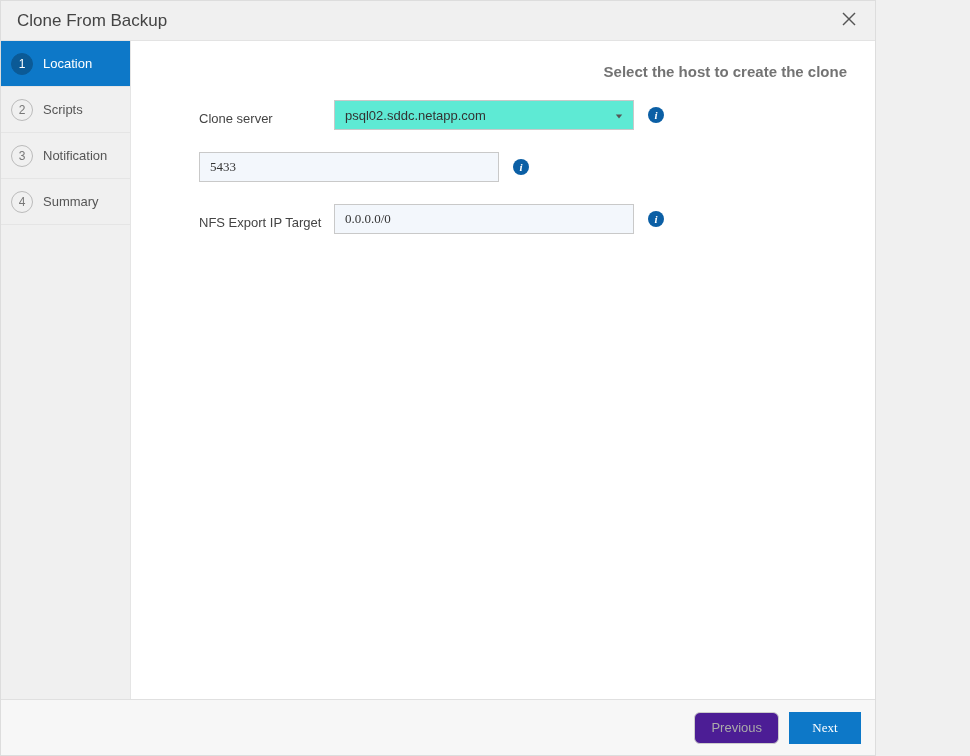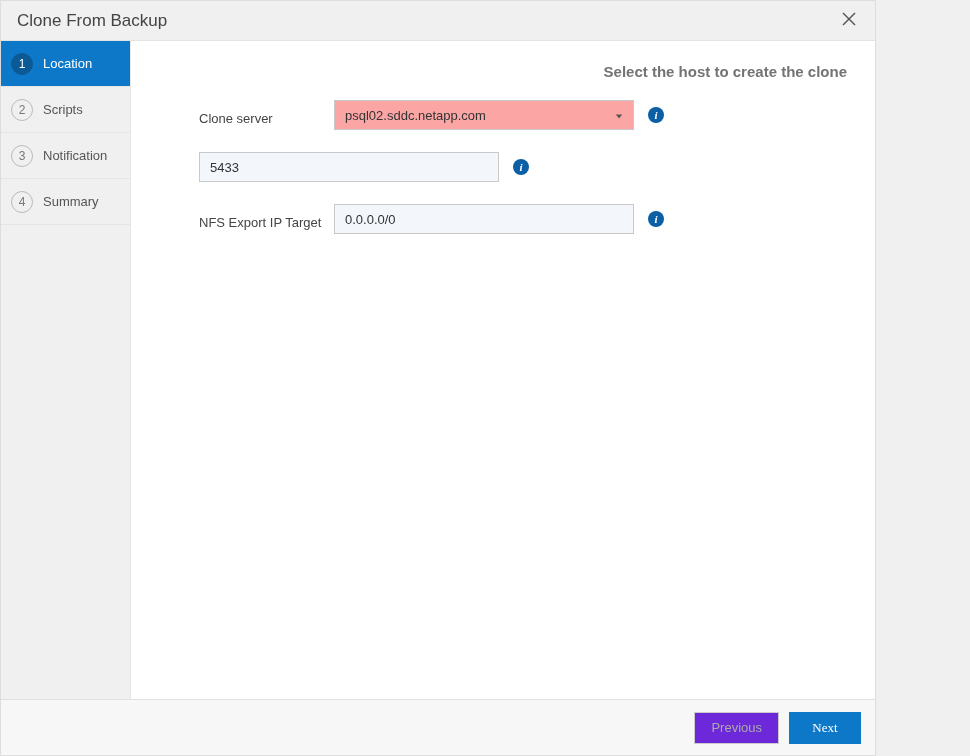--- a/index.html
+++ b/index.html
@@ -117,42 +117,42 @@
     gap: 14px;
   }
   .select-box, .text-input {
     width: 300px;
     height: 30px;
     border: 1px solid #c9c9c9;
     font-size: 13px;
     padding: 0 10px;
     display: flex;
     align-items: center;
-    background: #fca5a5;
+    background: #5eead4;
     color: #333;
   }
   .select-box {
     justify-content: space-between;
     cursor: pointer;
   }
   .select-caret {
     color: #555;
   }
   .select-caret svg { width: 8px; height: 8px; }
   .text-input {
     background: #f3f7fc;
   }
   .text-input input {
     border: none;
     outline: none;
     background: transparent;
     width: 100%;
     font-size: 13px;
     color: #333;
-    font-family: Liberation Sans, sans-serif;
+    font-family: Liberation Serif, serif;
   }
   .info-icon {
     width: 16px;
     height: 16px;
     border-radius: 50%;
     background: #0b5fa5;
     color: #fff;
     display: flex;
     align-items: center;
     justify-content: center;
@@ -181,21 +181,22 @@
     border: 1px solid #ccc;
     background: #fff;
     cursor: pointer;
     display: flex;
     align-items: center;
     justify-content: center;
   }
   .btn.disabled {
     color: #aaa;
     cursor: default;
-    background: #6d28d9;
+    background: #4c1d95;
+    border-radius: 6px;
   }
   .btn.primary {
     background: #0d78c8;
     border-color: #0d78c8;
     color: #fff;
     font-family: Liberation Serif, serif;
   }
 </style>
 </head>
 <body>

